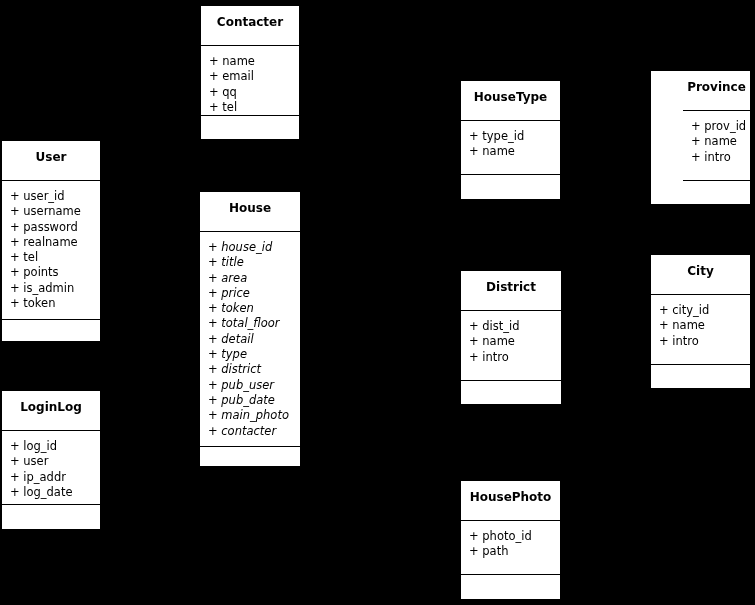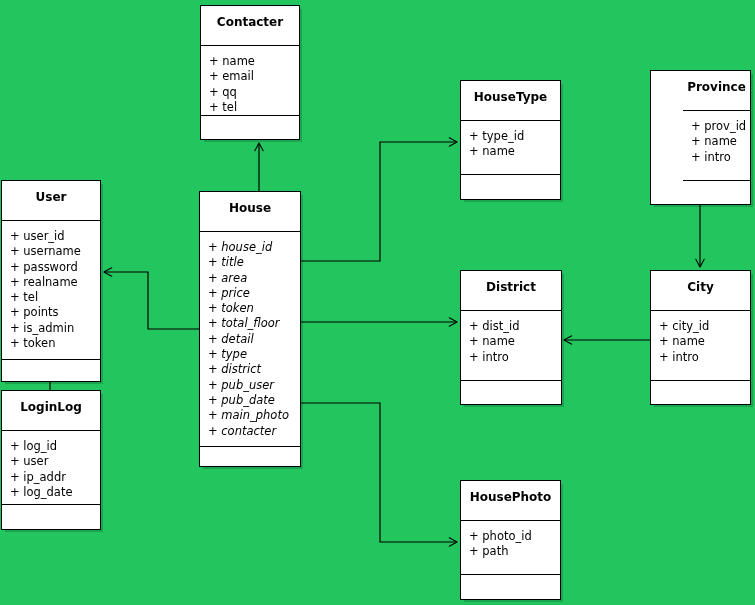--- a/index.html
+++ b/index.html
@@ -8,21 +8,21 @@
     padding: 0;
     background: #ffffff;
   }
   body {
     font-family: "DejaVu Sans", "Liberation Sans", sans-serif;
   }
   #canvas {
     position: relative;
     width: 755px;
     height: 605px;
-    background: #22c55e;
+    background: #000000;
     overflow: hidden;
   }
   #edges {
     position: absolute;
     left: 0;
     top: 0;
     width: 755px;
     height: 605px;
     pointer-events: none;
   }
@@ -87,21 +87,21 @@
       <div class="uml-class" style="left: 200px; top: 5px; width: 100px; height: 135px;">
         <div class="uml-title" style="height: 40px;">Contacter</div>
         <div class="uml-attrs" style="height: 70px;">
           <div class="uml-attr">+ name</div>
           <div class="uml-attr">+ email</div>
           <div class="uml-attr">+ qq</div>
           <div class="uml-attr">+ tel</div>
         </div>
         <div class="uml-ops" style="height: 23px;"></div>
       </div>
-      <div class="uml-class" style="left: 1px; top: 140px; width: 100px; height: 202px; margin-top: 40px;">
+      <div class="uml-class" style="left: 1px; top: 140px; width: 100px; height: 202px;">
         <div class="uml-title" style="height: 40px;">User</div>
         <div class="uml-attrs" style="height: 139px;">
           <div class="uml-attr">+ user_id</div>
           <div class="uml-attr">+ username</div>
           <div class="uml-attr">+ password</div>
           <div class="uml-attr">+ realname</div>
           <div class="uml-attr">+ tel</div>
           <div class="uml-attr">+ points</div>
           <div class="uml-attr">+ is_admin</div>
           <div class="uml-attr">+ token</div>
@@ -164,21 +164,21 @@
       </div>
       <div class="uml-class" style="left: 650px; top: 70px; width: 101px; height: 135px; padding-left: 32px;">
         <div class="uml-title" style="height: 40px;">Province</div>
         <div class="uml-attrs" style="height: 70px;">
           <div class="uml-attr">+ prov_id</div>
           <div class="uml-attr">+ name</div>
           <div class="uml-attr">+ intro</div>
         </div>
         <div class="uml-ops" style="height: 23px;"></div>
       </div>
-      <div class="uml-class" style="left: 650px; top: 270px; width: 101px; height: 135px;">
+      <div class="uml-class" style="left: 650px; top: 254px; width: 101px; height: 135px;">
         <div class="uml-title" style="height: 40px;">City</div>
         <div class="uml-attrs" style="height: 70px;">
           <div class="uml-attr">+ city_id</div>
           <div class="uml-attr">+ name</div>
           <div class="uml-attr">+ intro</div>
         </div>
         <div class="uml-ops" style="height: 23px;"></div>
       </div>
     </div>
 

